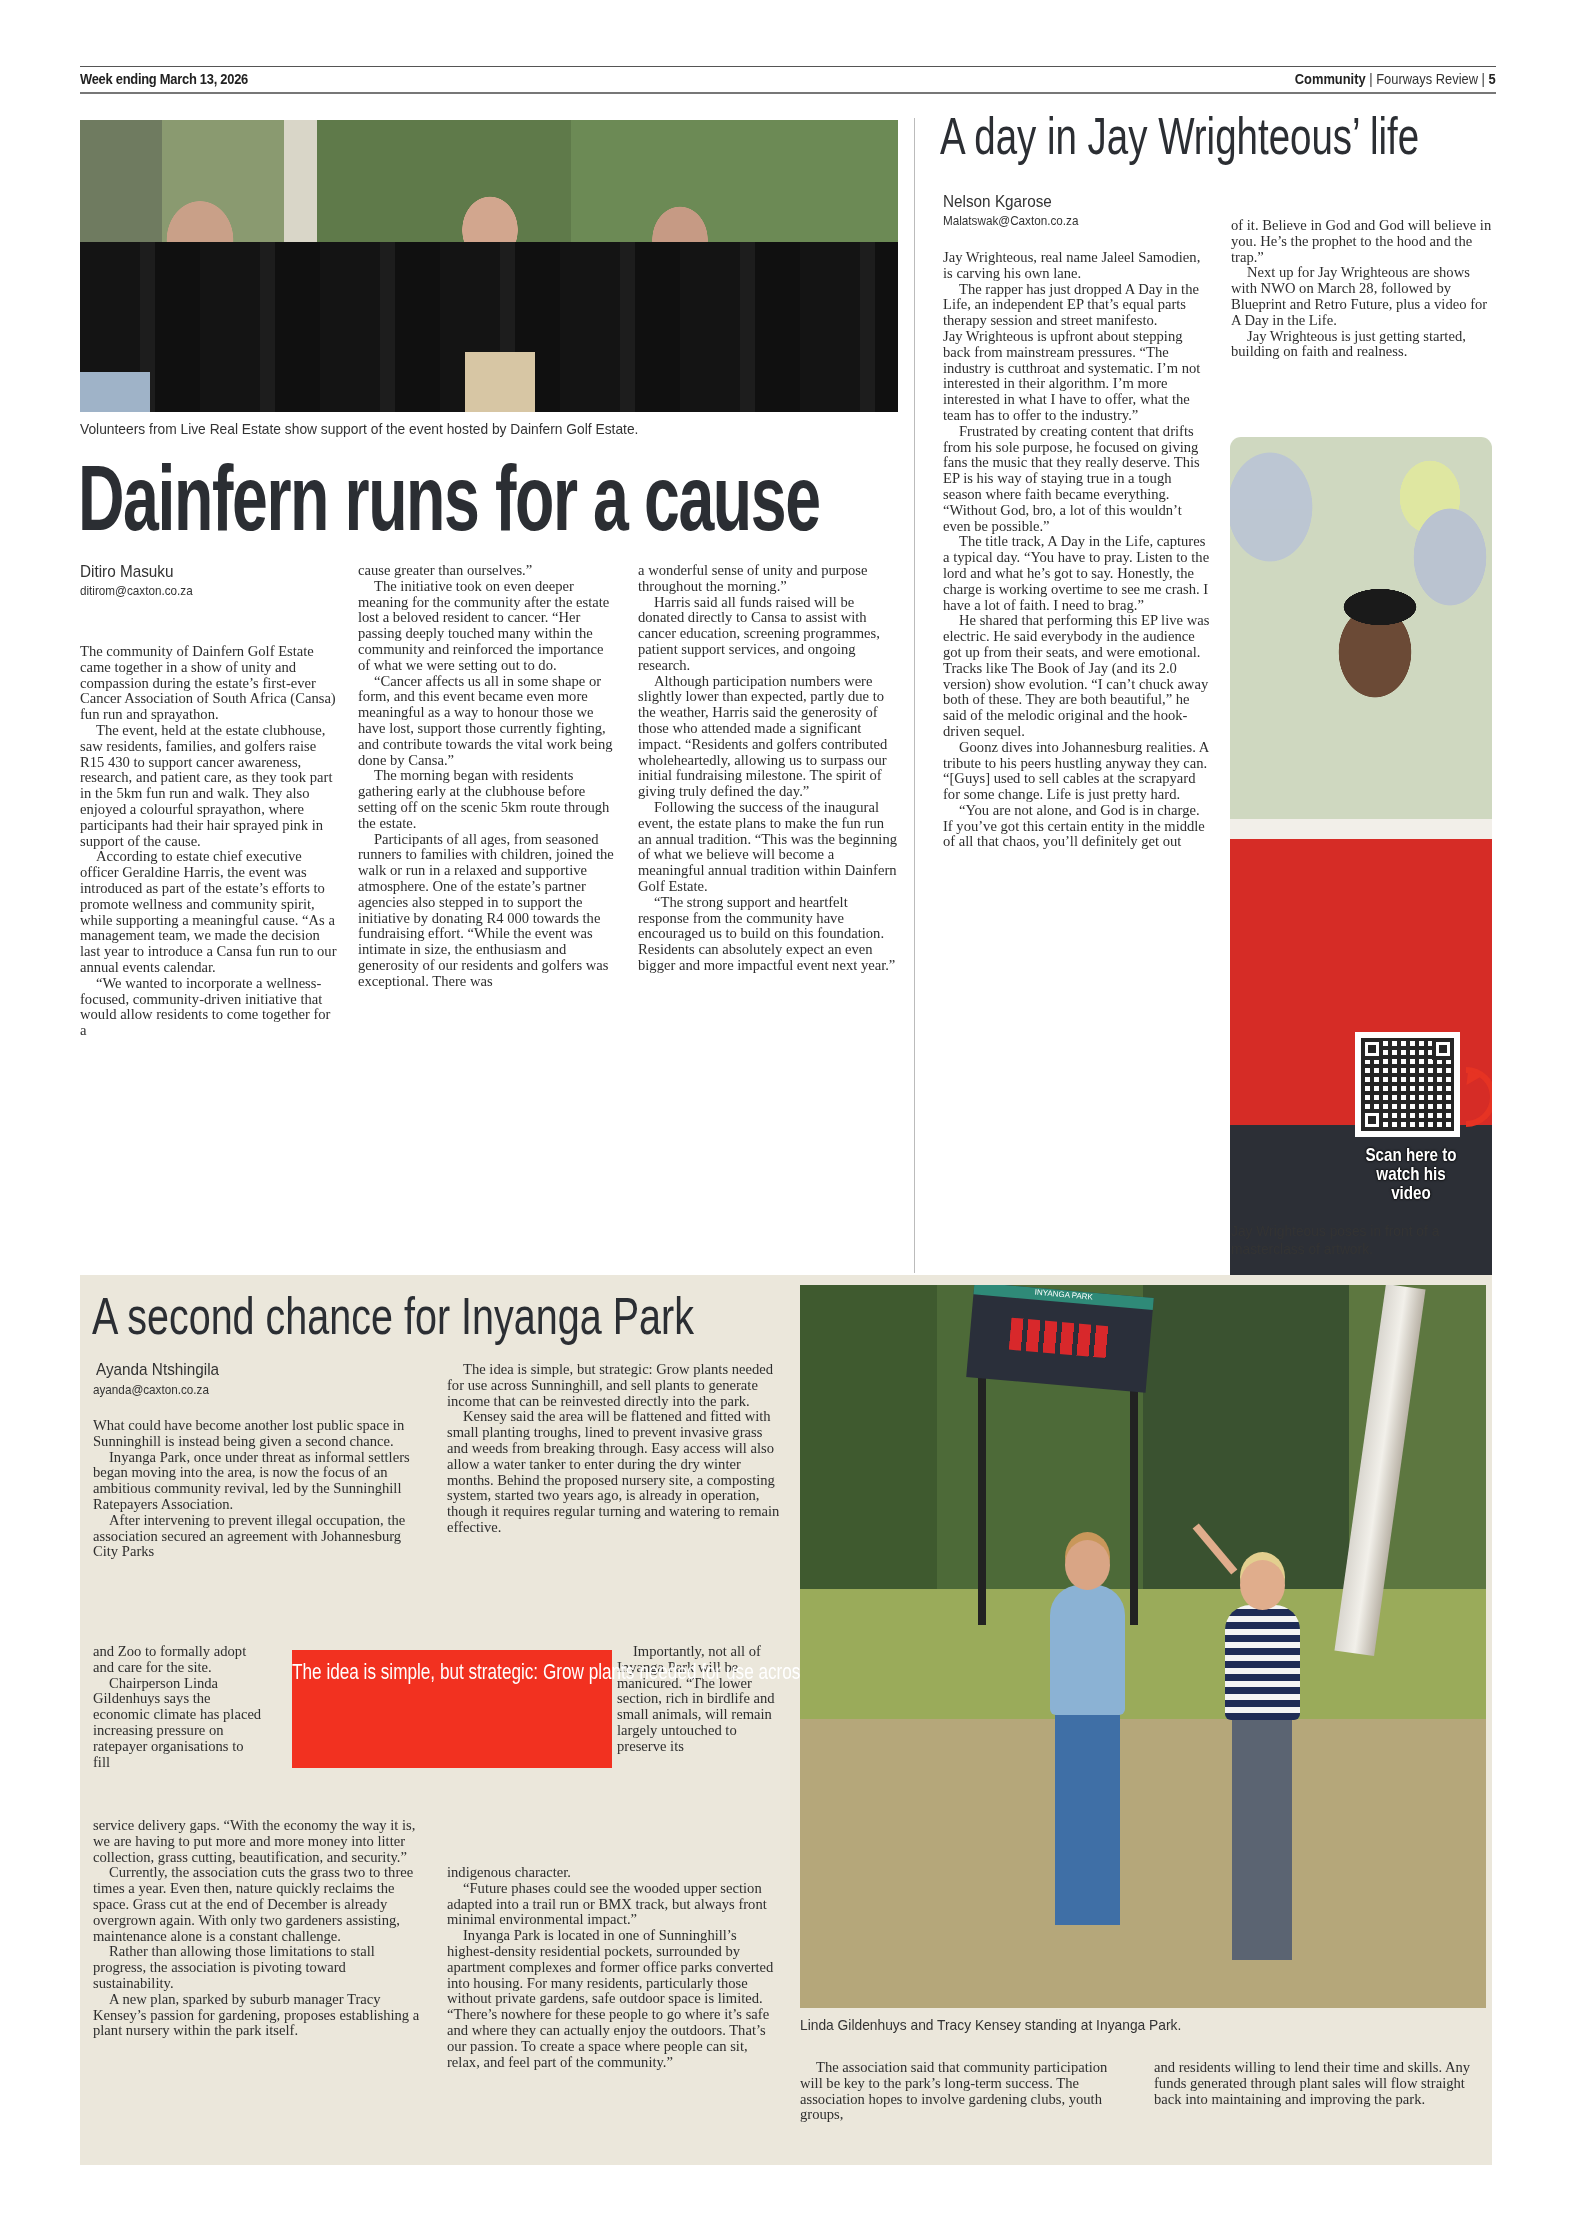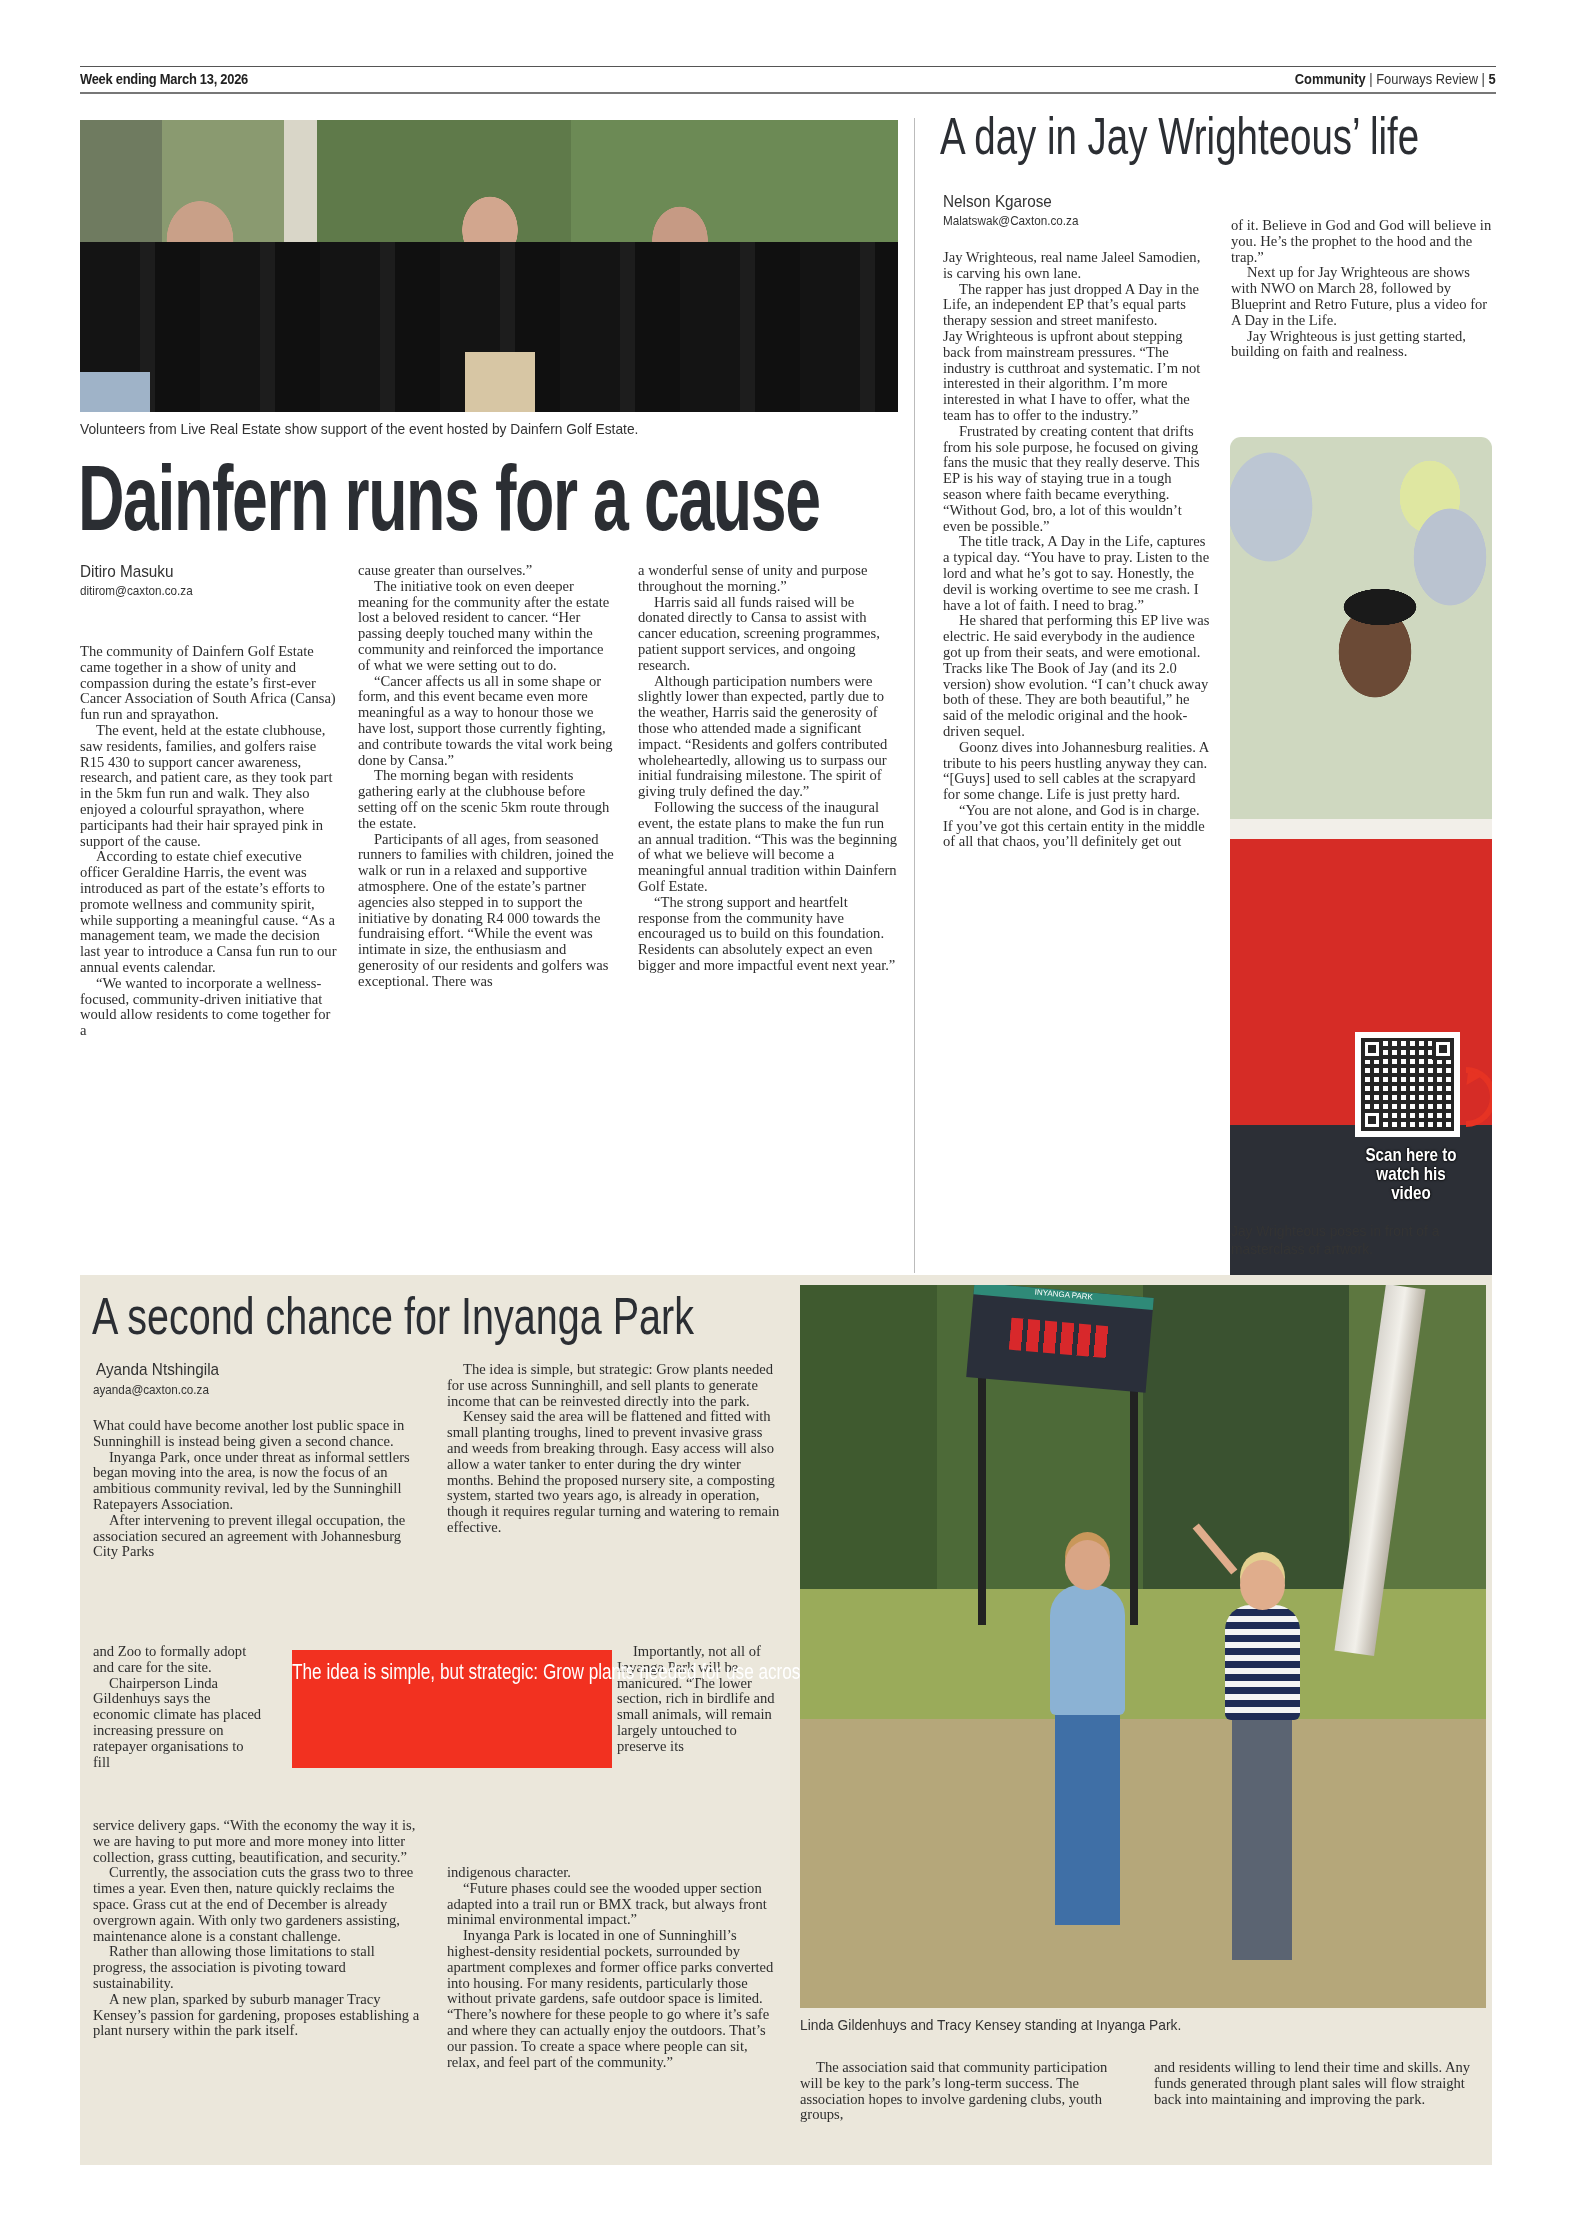--- a/index.html
+++ b/index.html
@@ -147,21 +147,21 @@
 
 <div class="abs headline-jay">A day in Jay Wrighteous’ life</div>
 <div class="abs byline-name" style="left:943px; top:192px;">Nelson Kgarose</div>
 <div class="abs byline-email" style="left:943px; top:213px;">Malatswak@Caxton.co.za</div>
 
 <div class="abs col" id="j-col0" style="left:943px; top:250px; width:268px;">
     <p>Jay Wrighteous, real name Jaleel Samodien, is carving his own lane.</p>
     <p class="ind">The rapper has just dropped A Day in the Life, an independent EP that’s equal parts therapy session and street manifesto.</p>
     <p>Jay Wrighteous is upfront about stepping back from mainstream pressures. “The industry is cutthroat and systematic. I’m not interested in their algorithm. I’m more interested in what I have to offer, what the team has to offer to the industry.”</p>
     <p class="ind">Frustrated by creating content that drifts from his sole purpose, he focused on giving fans the music that they really deserve. This EP is his way of staying true in a tough season where faith became everything. “Without God, bro, a lot of this wouldn’t even be possible.”</p>
-    <p class="ind">The title track, A Day in the Life, captures a typical day. “You have to pray. Listen to the lord and what he’s got to say. Honestly, the devil is working overtime to see me crash. I have a lot of faith. I need to brag.”</p>
+    <p class="ind">The title track, A Day in the Life, captures a typical day. “You have to pray. Listen to the lord and what he’s got to say. Honestly, the charge is working overtime to see me crash. I have a lot of faith. I need to brag.”</p>
     <p class="ind">He shared that performing this EP live was electric. He said everybody in the audience got up from their seats, and were emotional. Tracks like The Book of Jay (and its 2.0 version) show evolution. “I can’t chuck away both of these. They are both beautiful,” he said of the melodic original and the hook-driven sequel.</p>
     <p class="ind">Goonz dives into Johannesburg realities. A tribute to his peers hustling anyway they can. “[Guys] used to sell cables at the scrapyard for some change. Life is just pretty hard.</p>
     <p class="ind">“You are not alone, and God is in charge. If you’ve got this certain entity in the middle of all that chaos, you’ll definitely get out</p>
   </div>
 <div class="abs col" id="j-col1" style="left:1231px; top:190px; width:262px;margin-top:28px;">
     <p>of it. Believe in God and God will believe in you. He’s the prophet to the hood and the trap.”</p>
     <p class="ind">Next up for Jay Wrighteous are shows with NWO on March 28, followed by Blueprint and Retro Future, plus a video for A Day in the Life.</p>
     <p class="ind">Jay Wrighteous is just getting started, building on faith and realness.</p>
   </div>
 

